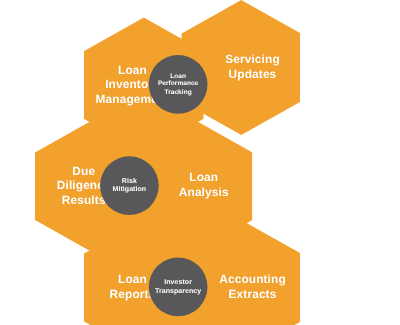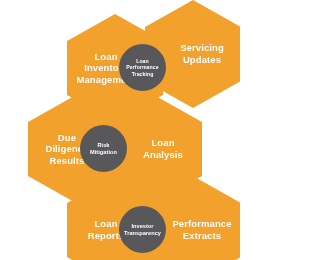--- a/index.html
+++ b/index.html
@@ -112,21 +112,21 @@
     <span class="hub-label">Risk
 Mitigation</span>
   </div>
 
   <div class="hex pull-left" style="left:67px; top:176px;">
     <span class="hex-label">Loan
 Reports</span>
   </div>
 
   <div class="hex pull-right" style="left:145px; top:176px;">
-    <span class="hex-label">Performance
+    <span class="hex-label">Accounting
 Extracts</span>
   </div>
 
   <div class="hub" style="left:119px; top:206px;">
     <span class="hub-label">Investor
 Transparency</span>
   </div>
 
 </div>
 

